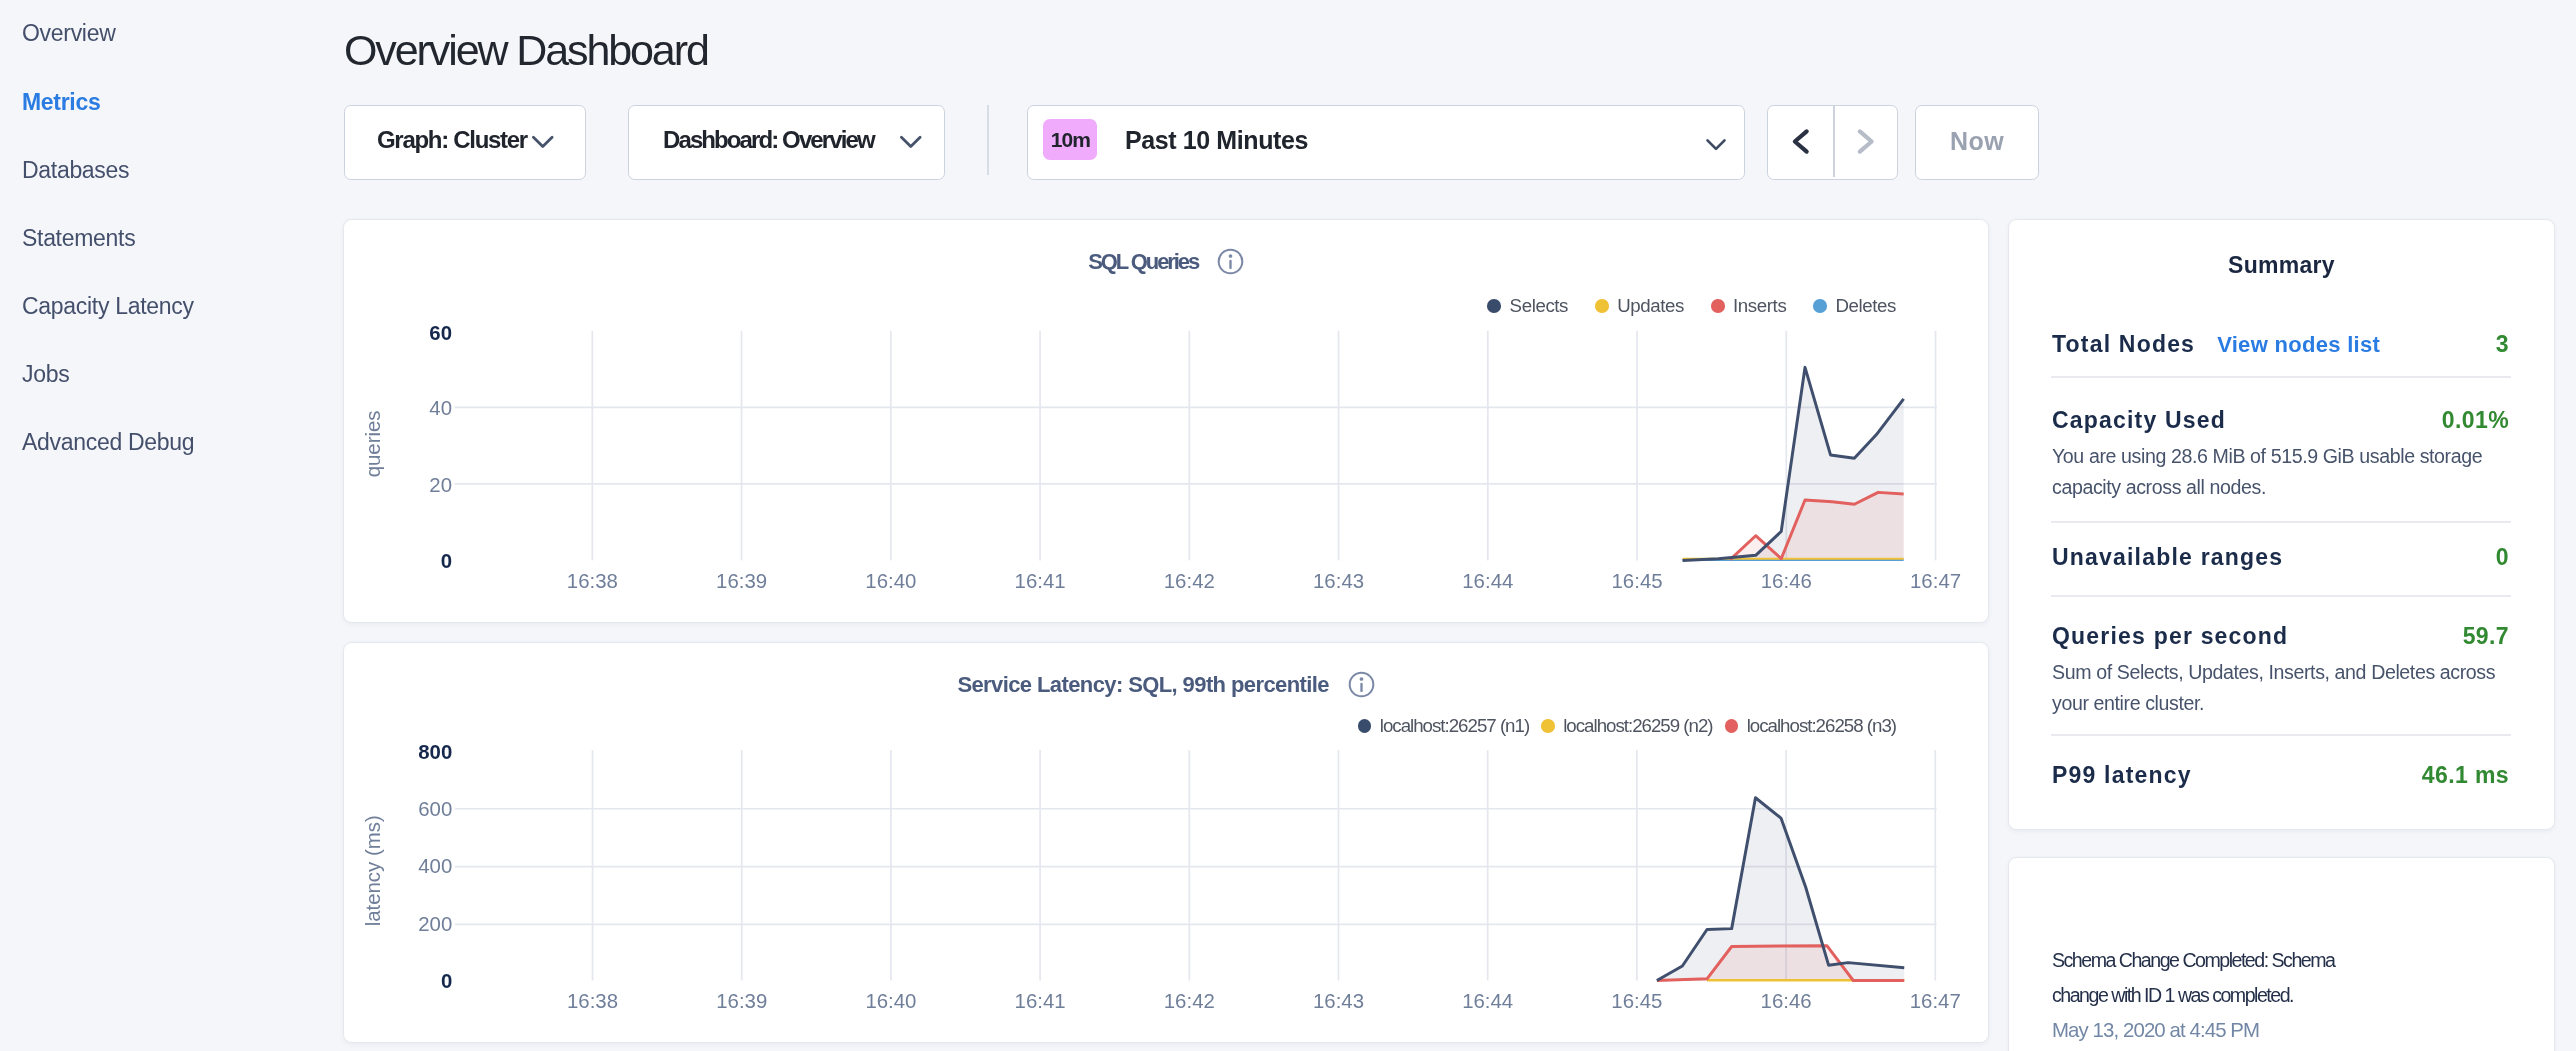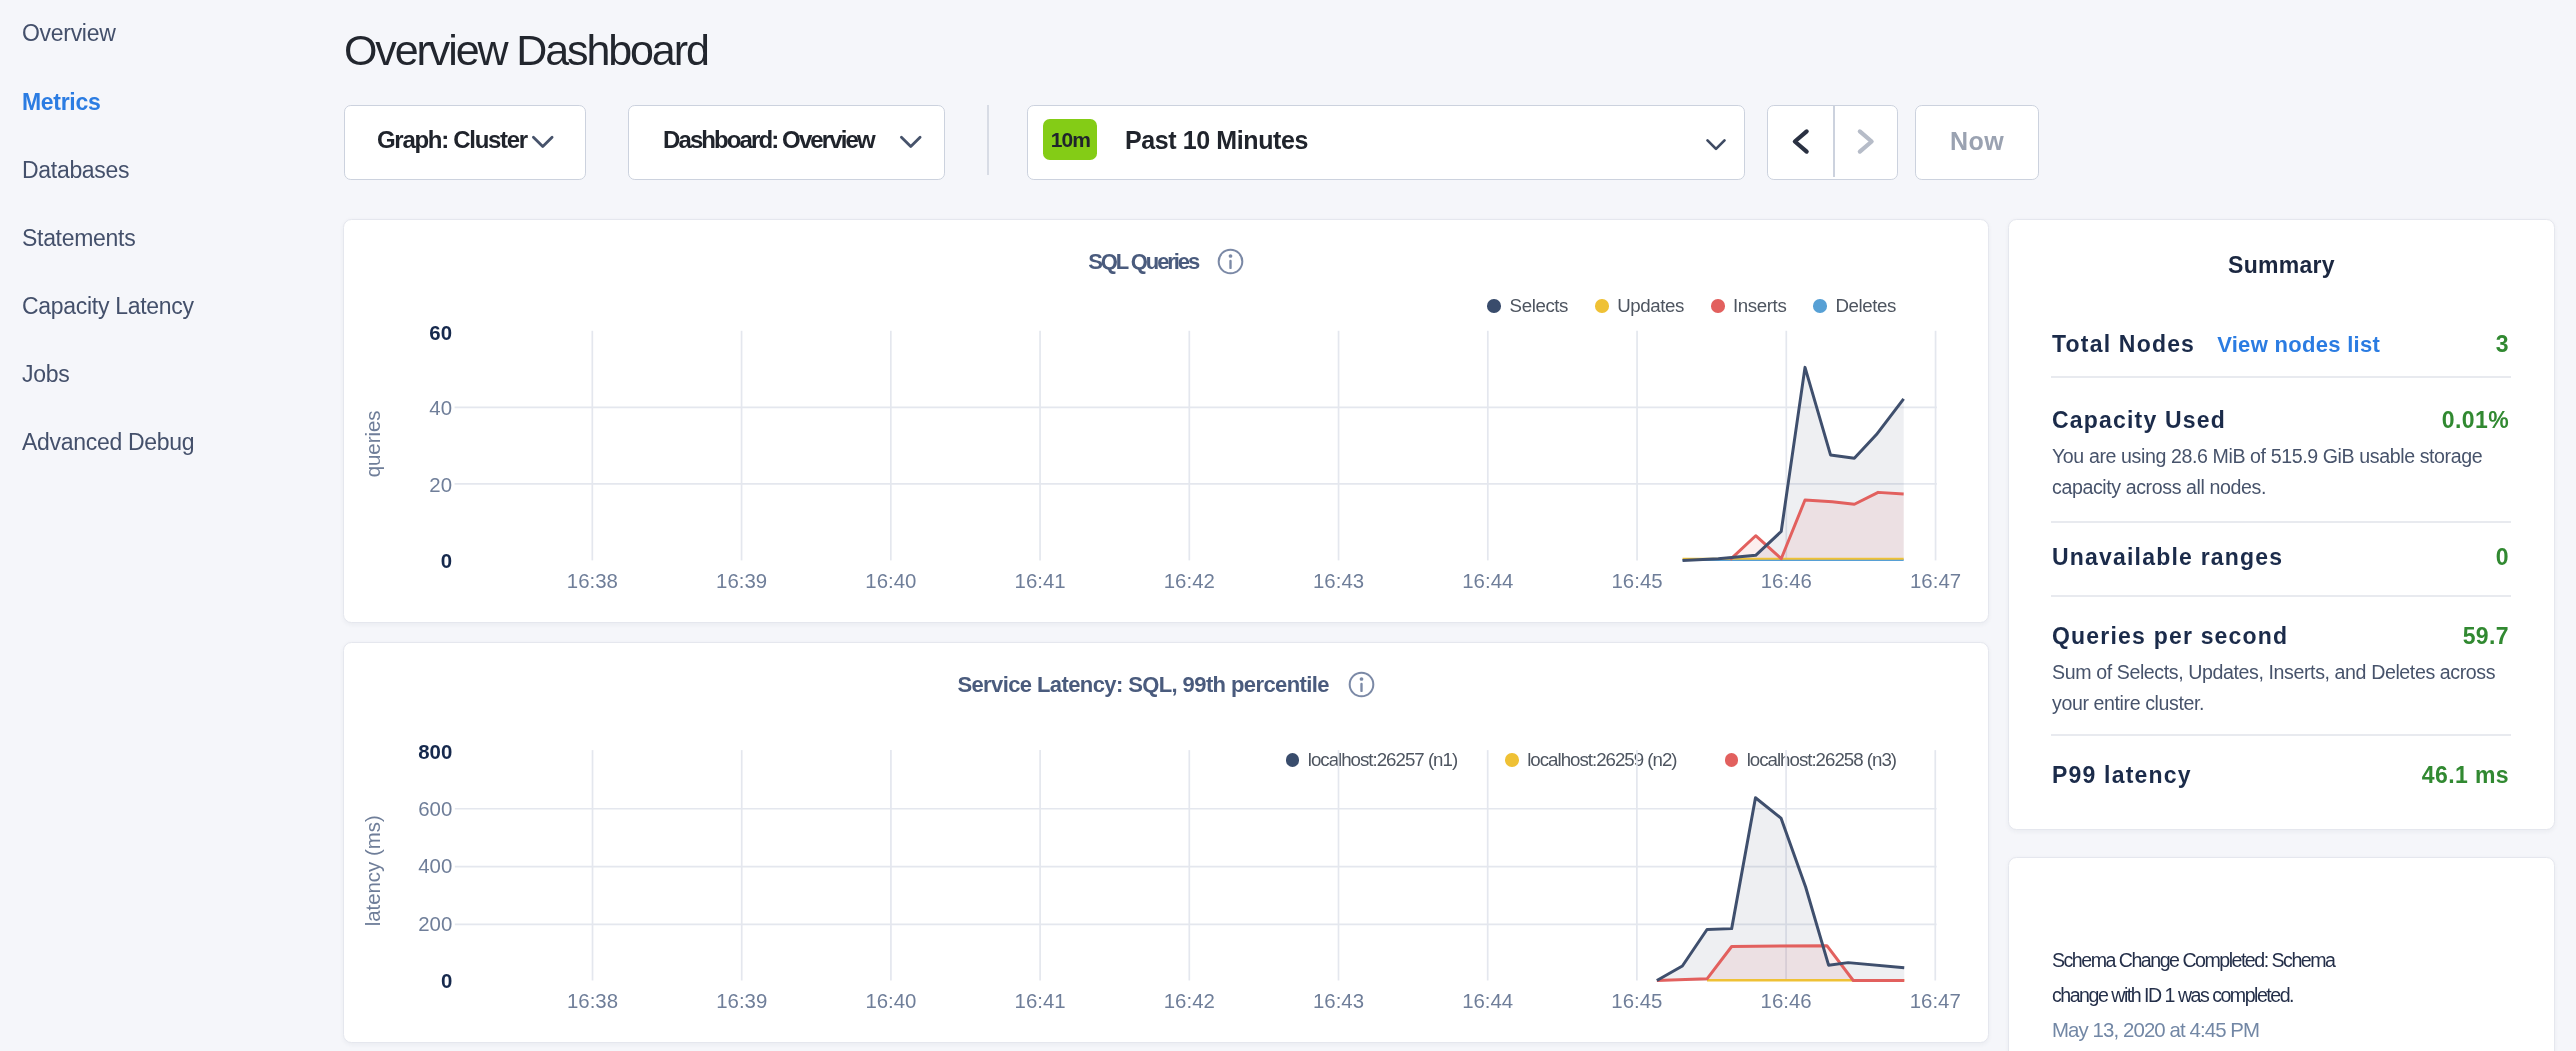--- a/index.html
+++ b/index.html
@@ -40,21 +40,21 @@
     </svg>
 </div>
 <div class="btn" style="left:628px; width:317px;padding-left:14px;">
   <span class="abs" style="left:34px; top:20.4px; font-size:24px; letter-spacing:-1.9px;">Dashboard: Overview</span>
   <svg class="abs" style="left:269px; top:27px;" width="25.5" height="18.7" viewBox="0 0 30 22">
       <path d="M4 5 L15 16 L26 5" fill="none" stroke="#47536b" stroke-width="3.3" stroke-linecap="round" stroke-linejoin="round"></path>
     </svg>
 </div>
 <div class="abs" style="left:987px; top:105px; width:1.7px; height:70px; background:#d8dce5;"></div>
 <div class="btn" style="left:1027px; width:718px;">
-  <span class="abs" style="left:15.3px; top:12.8px; width:54px; height:41px; background:#84cc16; border-radius:6.8px; text-align:center; font-size:21px; line-height:41px; letter-spacing:-0.9px;">10m</span>
+  <span class="abs" style="left:15.3px; top:12.8px; width:54px; height:41px; background:#f0abfc; border-radius:6.8px; text-align:center; font-size:21px; line-height:41px; letter-spacing:-0.9px;">10m</span>
   <span class="abs" style="left:97px; top:19.6px; font-size:25px; letter-spacing:-0.4px;">Past 10 Minutes</span>
   <svg class="abs" style="left:676px; top:31px;" width="24" height="15.3" viewBox="0 0 28 18">
       <path d="M4 4 L14 14 L24 4" fill="none" stroke="#3f4b63" stroke-width="3.2" stroke-linecap="round" stroke-linejoin="round"></path>
     </svg>
 </div>
 <div class="btn" style="left:1767px; width:131px;">
   <div class="abs" style="left:65px; top:0; width:1.7px; height:71px; background:#ccd2de;"></div>
   <svg class="abs" style="left:19.6px; top:22px;" width="25.5" height="27" viewBox="0 0 30 32">
       <path d="M22 4 L8 16 L22 28" fill="none" stroke="#2a3142" stroke-width="5" stroke-linecap="round" stroke-linejoin="round"></path>
     </svg>
@@ -126,21 +126,21 @@
 
 <div class="panel" style="left:343px; top:642px; width:1646px; height:401px;">
   <div class="ctitle" style="top:28px;">
     <span style="letter-spacing:-0.6px;">Service Latency: SQL, 99th percentile</span>
     <svg width="27" height="27" viewBox="0 0 32 32">
         <circle cx="16" cy="16" r="14" fill="none" stroke="#7b89a6" stroke-width="2.4"></circle>
         <circle cx="16" cy="9.5" r="2.2" fill="#7b89a6"></circle>
         <rect x="14.6" y="14" width="2.8" height="11" rx="1.4" fill="#7b89a6"></rect>
       </svg>
   </div>
-  <div class="legend" style="top:72px; right:92px; gap:48px; letter-spacing:-1px;margin-top:34px;">
+  <div class="legend" style="top:72px; right:92px; gap:12px; letter-spacing:-1px;">
     <span class="lit"><span class="dot" style="background:#394c6c;"></span>localhost:26257 (n1)</span>
     <span class="lit"><span class="dot" style="background:#efc135;"></span>localhost:26259 (n2)</span>
     <span class="lit"><span class="dot" style="background:#e2605e;"></span>localhost:26258 (n3)</span>
   </div>
   <svg class="abs" style="left:0; top:0;" width="1643" height="397" viewBox="0 0 1932 467">
     <g stroke="#e4e7ee" stroke-width="2">
       <line x1="130" y1="195" x2="1873" y2="195"></line>
       <line x1="130" y1="263" x2="1873" y2="263"></line>
       <line x1="130" y1="331" x2="1873" y2="331"></line>
       <line x1="292" y1="126" x2="292" y2="397"></line>

